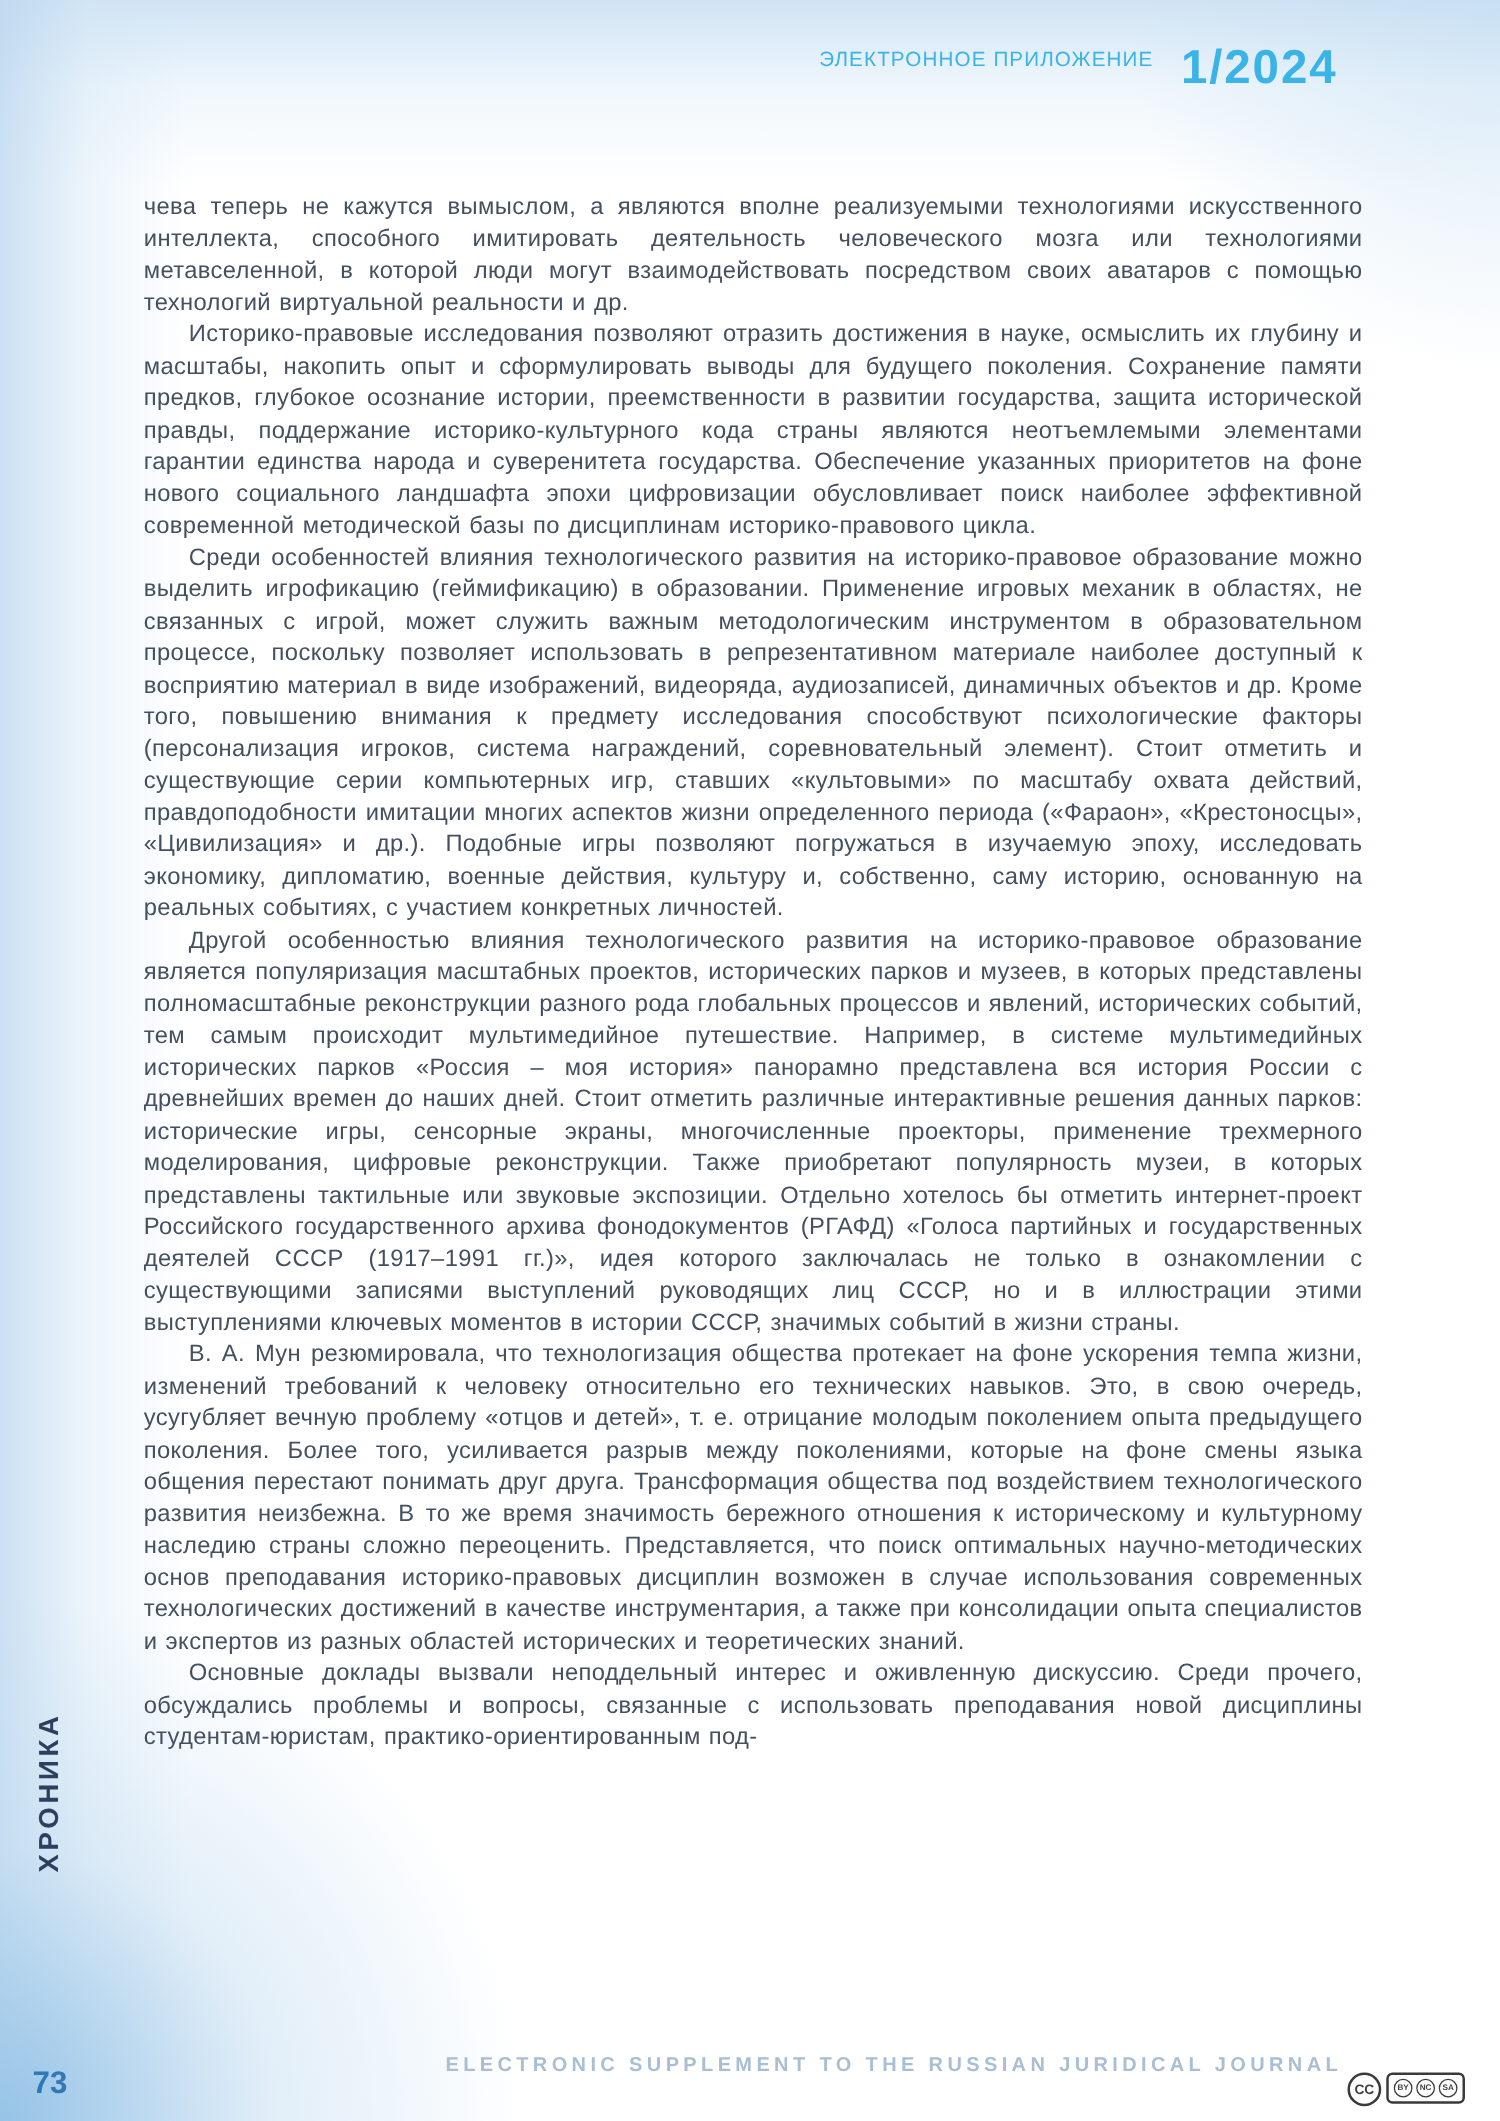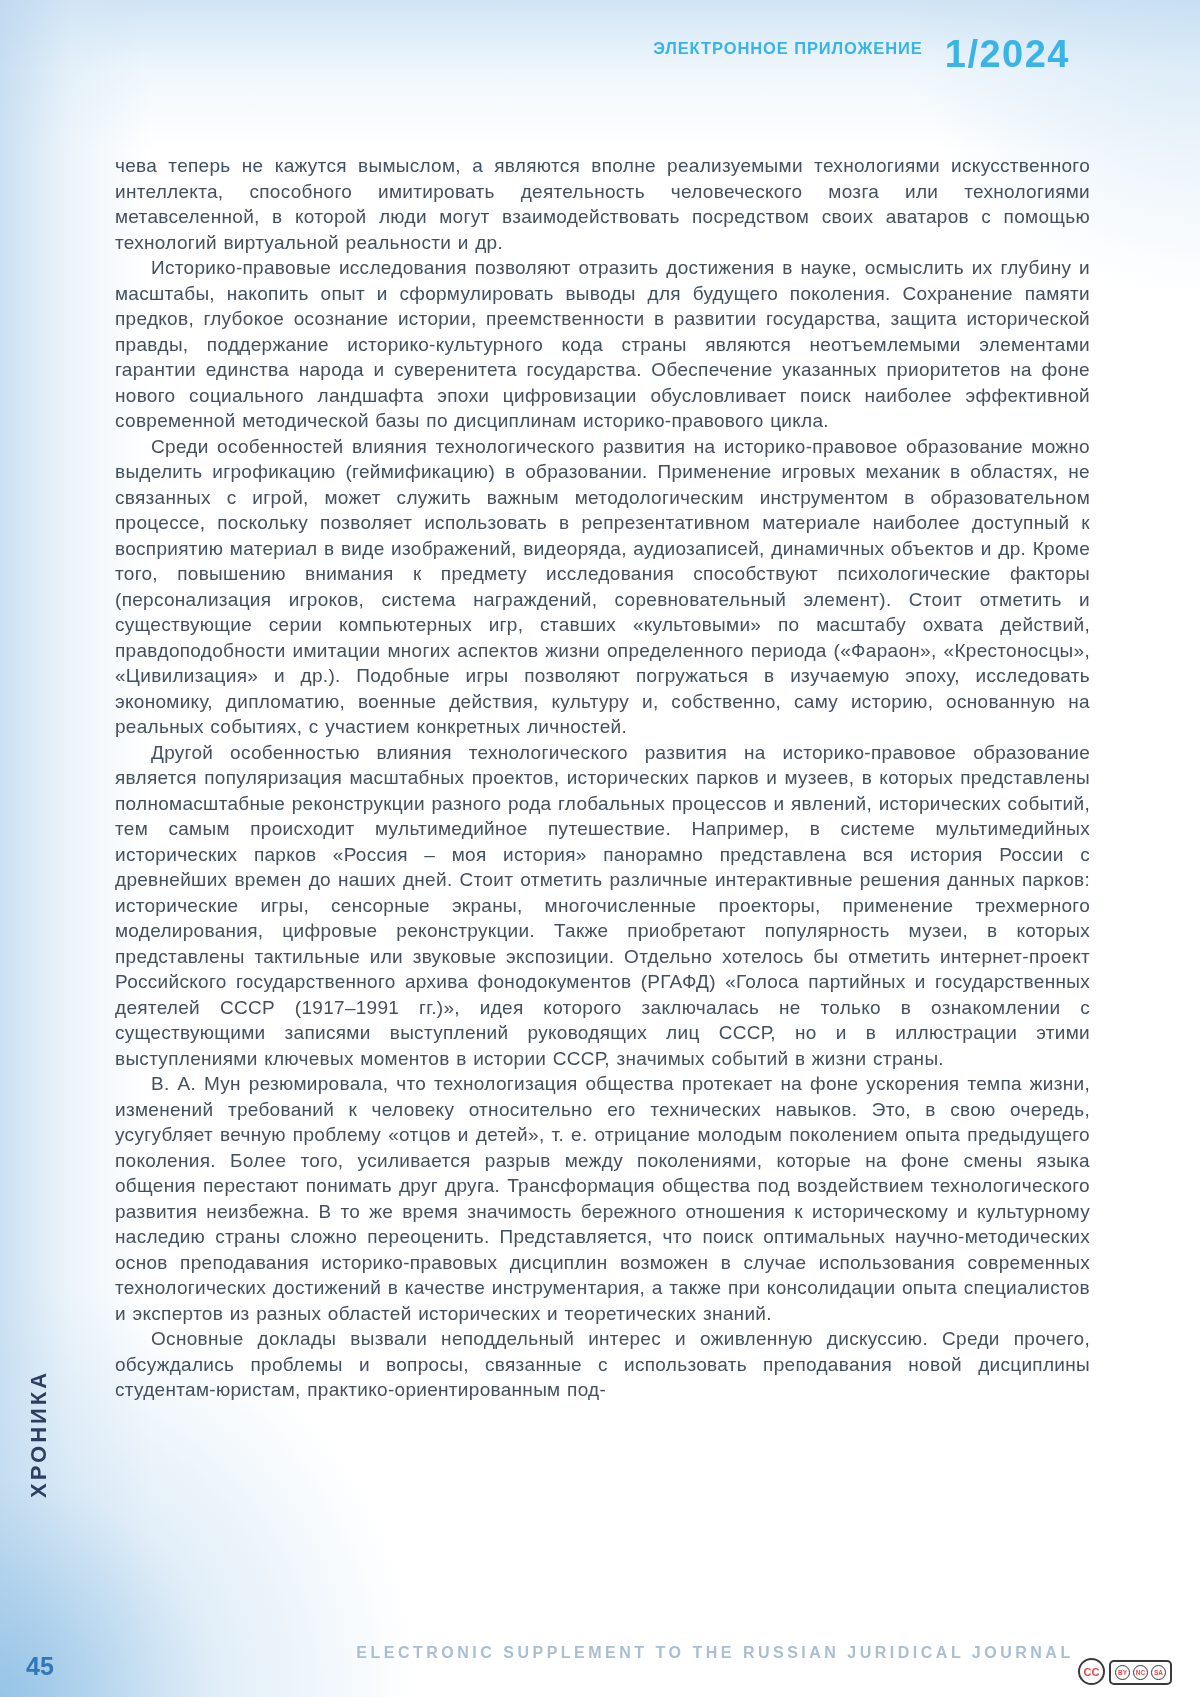--- a/index.html
+++ b/index.html
@@ -24,21 +24,21 @@
       position: absolute;
       top: 33px;
       right: 130px;
       display: flex;
       align-items: flex-start;
       gap: 22px;
       color: #3ab3e6;
     }
     .masthead-lines {
       text-align: right;
-      font-weight: bold;
+      font-weight: normal;
       font-size: 16.5px;
       letter-spacing: 0.9px;
       line-height: 1.5;
       padding-top: 3px;
     }
     .issue {
       font-size: 38px;
       font-weight: bold;
       letter-spacing: 1.5px;
     }
@@ -96,23 +96,23 @@
       font-size: 16px;
       white-space: nowrap;
     }
 
     
     .cc-badge {
       position: absolute;
       right: 28px;
       bottom: 12px;
       display: flex;
-      align-items: flex-end;
+      align-items: flex-start;
       gap: 4px;
-      color: #ef4444;
+      color: #404040;
       margin-left: 29px;
     }
     .cc-circle {
       display: inline-flex;
       align-items: center;
       justify-content: center;
       border: 2.5px solid #3a3a3a;
       border-radius: 50%;
       width: 27px;
       height: 27px;
@@ -152,21 +152,21 @@
     <p class="noindent">чева теперь не кажутся вымыслом, а являются вполне реализуемыми технологиями искусственного интеллекта, способного имитировать деятельность человеческого мозга или технологиями метавселенной, в которой люди могут взаимодействовать посредством своих аватаров с помощью технологий виртуальной реальности и др.</p>
     <p>Историко-правовые исследования позволяют отразить достижения в науке, осмыслить их глубину и масштабы, накопить опыт и сформулировать выводы для будущего поколения. Сохранение памяти предков, глубокое осознание истории, преемственности в развитии государства, защита исторической правды, поддержание историко-культурного кода страны являются неотъемлемыми элементами гарантии единства народа и суверенитета государства. Обеспечение указанных приоритетов на фоне нового социального ландшафта эпохи цифровизации обусловливает поиск наиболее эффективной современной методической базы по дисциплинам историко-правового цикла.</p>
     <p>Среди особенностей влияния технологического развития на историко-правовое образование можно выделить игрофикацию (геймификацию) в образовании. Применение игровых механик в областях, не связанных с игрой, может служить важным методологическим инструментом в образовательном процессе, поскольку позволяет использовать в репрезентативном материале наиболее доступный к восприятию материал в виде изображений, видеоряда, аудиозаписей, динамичных объектов и др. Кроме того, повышению внимания к предмету исследования способствуют психологические факторы (персонализация игроков, система награждений, соревновательный элемент). Стоит отметить и существующие серии компьютерных игр, ставших «культовыми» по масштабу охвата действий, правдоподобности имитации многих аспектов жизни определенного периода («Фараон», «Крестоносцы», «Цивилизация» и др.). Подобные игры позволяют погружаться в изучаемую эпоху, исследовать экономику, дипломатию, военные действия, культуру и, собственно, саму историю, основанную на реальных событиях, с участием конкретных личностей.</p>
     <p>Другой особенностью влияния технологического развития на историко-правовое образование является популяризация масштабных проектов, исторических парков и музеев, в которых представлены полномасштабные реконструкции разного рода глобальных процессов и явлений, исторических событий, тем самым происходит мультимедийное путешествие. Например, в системе мультимедийных исторических парков «Россия – моя история» панорамно представлена вся история России с древнейших времен до наших дней. Стоит отметить различные интерактивные решения данных парков: исторические игры, сенсорные экраны, многочисленные проекторы, применение трехмерного моделирования, цифровые реконструкции. Также приобретают популярность музеи, в которых представлены тактильные или звуковые экспозиции. Отдельно хотелось бы отметить интернет-проект Российского государственного архива фонодокументов (РГАФД) «Голоса партийных и государственных деятелей СССР (1917–1991 гг.)», идея которого заключалась не только в ознакомлении с существующими записями выступлений руководящих лиц СССР, но и в иллюстрации этими выступлениями ключевых моментов в истории СССР, значимых событий в жизни страны.</p>
     <p>В. А. Мун резюмировала, что технологизация общества протекает на фоне ускорения темпа жизни, изменений требований к человеку относительно его технических навыков. Это, в свою очередь, усугубляет вечную проблему «отцов и детей», т. е. отрицание молодым поколением опыта предыдущего поколения. Более того, усиливается разрыв между поколениями, которые на фоне смены языка общения перестают понимать друг друга. Трансформация общества под воздействием технологического развития неизбежна. В то же время значимость бережного отношения к историческому и культурному наследию страны сложно переоценить. Представляется, что поиск оптимальных научно-методических основ преподавания историко-правовых дисциплин возможен в случае использования современных технологических достижений в качестве инструментария, а также при консолидации опыта специалистов и экспертов из разных областей исторических и теоретических знаний.</p>
     <p>Основные доклады вызвали неподдельный интерес и оживленную дискуссию. Среди прочего, обсуждались проблемы и вопросы, связанные с использовать преподавания новой дисциплины студентам-юристам, практико-ориентированным под-</p>
   </main>
 
   <div class="section-label">ХРОНИКА</div>
 
-  <div class="page-number">45</div>
+  <div class="page-number">73</div>
 
   <footer class="page-footer">
     <span>ELECTRONIC SUPPLEMENT TO THE RUSSIAN JURIDICAL JOURNAL</span>
   </footer>
 
   <div class="cc-badge" title="CC BY-NC-SA">
     <span class="cc-circle">CC</span>
     <span class="cc-group">
       <span class="cc-circle">BY</span>
       <span class="cc-circle">NC</span>

